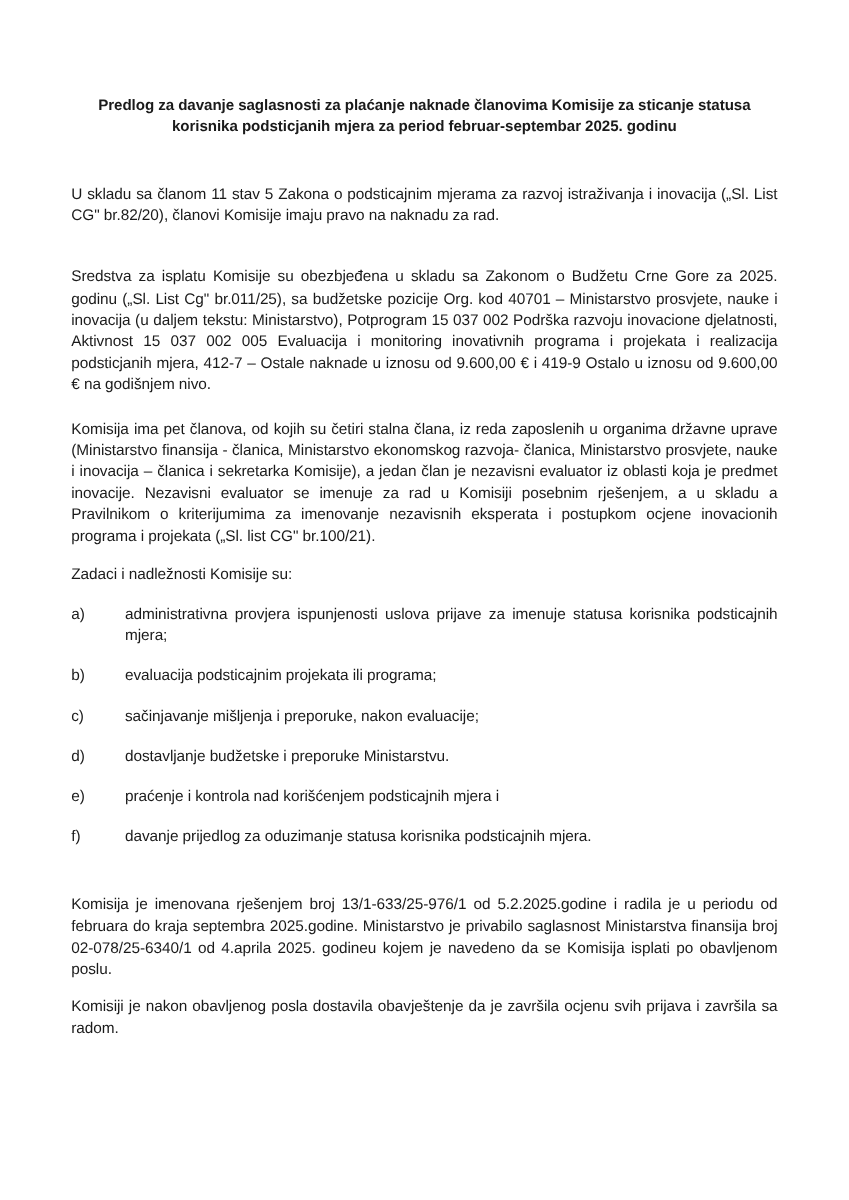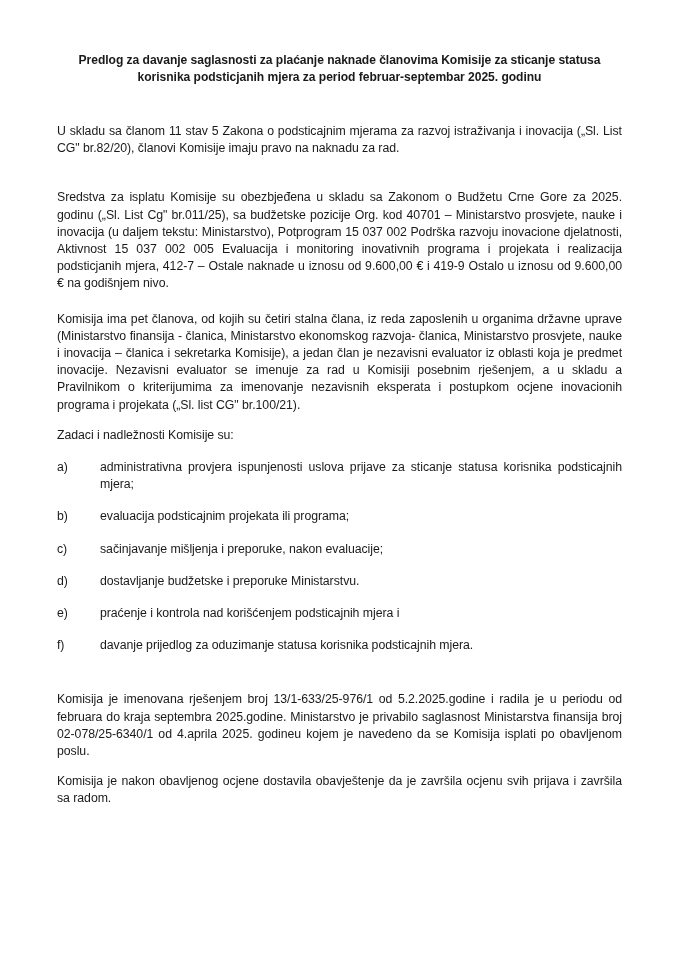--- a/index.html
+++ b/index.html
@@ -22,21 +22,21 @@
     box-sizing: border-box;
   }
   .content {
     position: absolute;
     left: 57px;
     top: 0;
     width: 565px;
   }
   .doc-title {
     margin: 0;
-    padding-top: 52px;
+    padding-top: 76px;
     font-size: 12.1px;
     font-weight: bold;
     line-height: 17px;
     text-align: center;
     letter-spacing: -0.05px;
   }
   .para {
     margin: 0;
     font-size: 12.3px;
     line-height: 17.2px;
@@ -98,21 +98,21 @@
 
     <div class="gap-sm"></div>
 
     <p class="para">Zadaci i nadležnosti Komisije su:</p>
 
     <div class="gap-list"></div>
 
     <ul class="list">
       <li class="list-item first">
         <span class="list-marker">a)</span>
-        <span class="list-body">administrativna provjera ispunjenosti uslova prijave za sticanje statusa korisnika podsticajnih mjera;</span>
+        <span class="list-body">administrativna provjera ispunjenosti uslova prijave za imenuje statusa korisnika podsticajnih mjera;</span>
       </li>
       <li class="list-item">
         <span class="list-marker">b)</span>
         <span class="list-body">evaluacija podsticajnim projekata ili programa;</span>
       </li>
       <li class="list-item">
         <span class="list-marker">c)</span>
         <span class="list-body">sačinjavanje mišljenja i preporuke, nakon evaluacije;</span>
       </li>
       <li class="list-item">
@@ -128,16 +128,16 @@
         <span class="list-body">davanje prijedlog za oduzimanje statusa korisnika podsticajnih mjera.</span>
       </li>
     </ul>
 
     <div class="gap-final"></div>
 
     <p class="para">Komisija je imenovana rješenjem broj 13/1-633/25-976/1 od 5.2.2025.godine i radila je u periodu od februara do kraja septembra 2025.godine. Ministarstvo je privabilo saglasnost Ministarstva finansija  broj 02-078/25-6340/1 od 4.aprila 2025. godineu kojem je navedeno da se Komisija isplati po obavljenom poslu.</p>
 
     <div class="gap-sm"></div>
 
-    <p class="para">Komisija je nakon obavljenog ocjene dostavila obavještenje da je završila ocjenu svih prijava i završila sa radom.</p>
+    <p class="para">Komisiji je nakon obavljenog posla dostavila obavještenje da je završila ocjenu svih prijava i završila sa radom.</p>
 
   </div>
 </div>
 
 </body></html>

